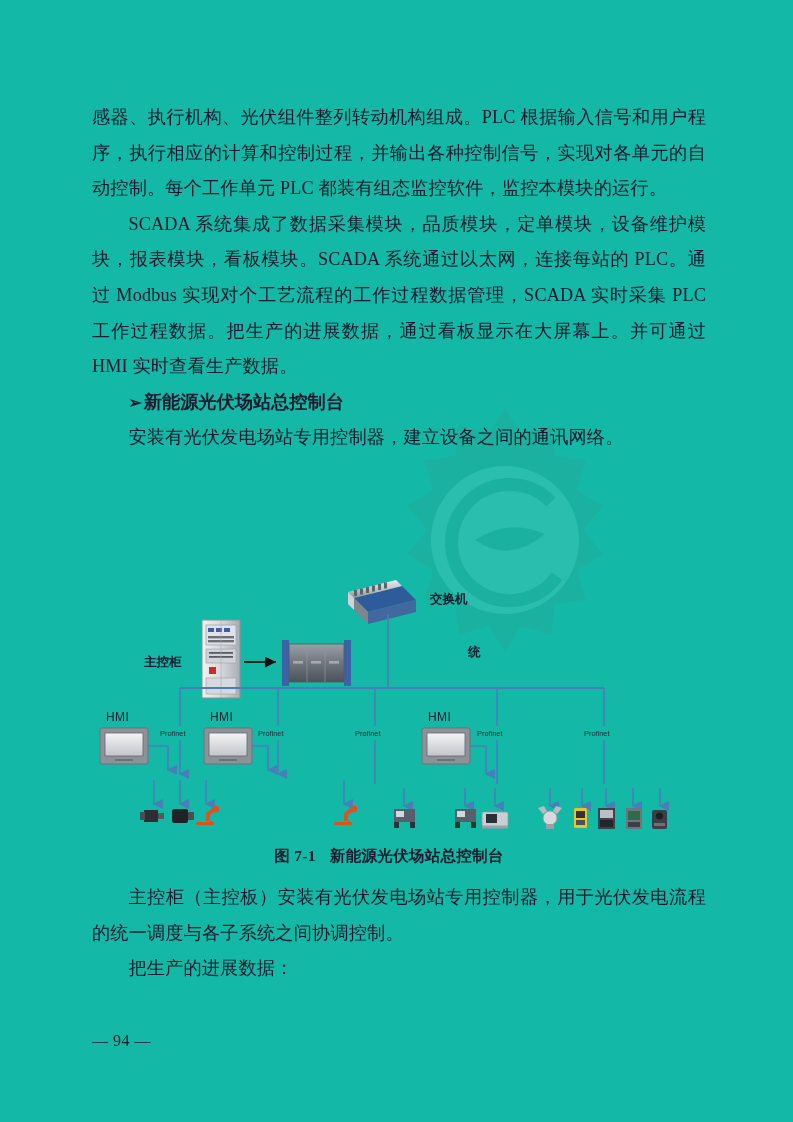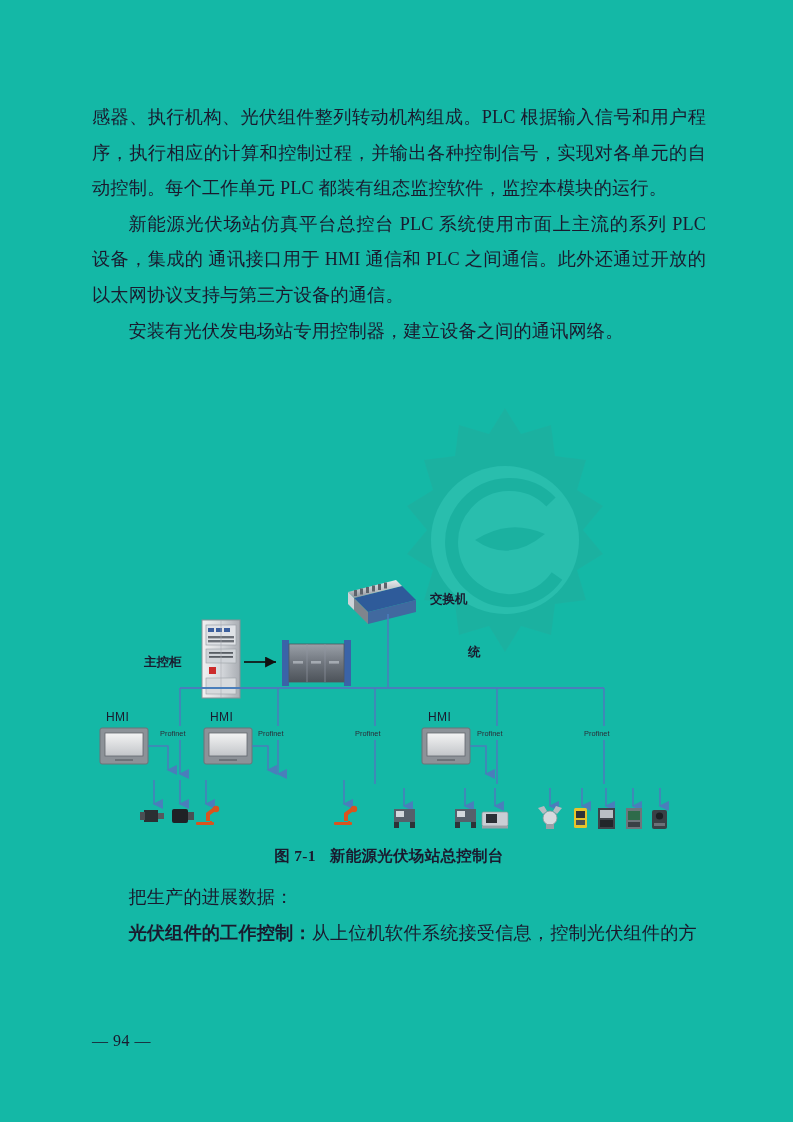--- a/index.html
+++ b/index.html
@@ -121,21 +121,22 @@
       </g>
       <g fill="none" stroke="#6d6d6d" stroke-width="13">
         <path d="M196 112 a58 58 0 1 0 6 74"></path>
       </g>
       <path d="M120 150 q34 -22 70 -6 q-36 30 -70 6z" fill="#6d6d6d"></path>
     </svg>
   </div>
 
   <div class="body-text">
     <p class="para">感器、执行机构、光伏组件整列转动机构组成。PLC 根据输入信号和用户程序，执行相应的计算和控制过程，并输出各种控制信号，实现对各单元的自动控制。每个工作单元 PLC 都装有组态监控软件，监控本模块的运行。</p>
-    <p class="para indent">新能源光伏场站仿真平台总控台 PLC 系统使用市面上主流的系列 PLC 设备，集成的 通讯接口用于 HMI 通信和 PLC 之间通信。此外还通过开放的以太网协议支持与第三方设备的通信。</p>
+    <p class="para indent">SCADA 系统集成了数据采集模块，品质模块，定单模块，设备维护模块，报表模块，看板模块。SCADA 系统通过以太网，连接每站的 PLC。通过 Modbus 实现对个工艺流程的工作过程数据管理，SCADA 实时采集 PLC 工作过程数据。把生产的进展数据，通过看板显示在大屏幕上。并可通过 HMI 实时查看生产数据。</p>
+    <p class="heading"><span class="arrow-bullet">➢</span><span>新能源光伏场站总控制台</span></p>
     <p class="para indent">安装有光伏发电场站专用控制器，建立设备之间的通讯网络。</p>
   </div>
 
   <div class="figure">
     <svg width="614" height="265" viewBox="0 0 614 265">
       <defs>
         <linearGradient id="gCab" x1="0" y1="0" x2="1" y2="0">
           <stop offset="0" stop-color="#f2f2f2"></stop>
             <stop offset="0.5" stop-color="#d5d8dc"></stop>
             <stop offset="1" stop-color="#a9adb3"></stop>
@@ -353,19 +354,19 @@
       </g>
       <line x1="578" y1="210" x2="578" y2="228" stroke="#4a7ebb" stroke-width="1.6" marker-end="url(#arrBlue)"></line>
     </svg>
 
     <div class="fig-caption">
       <span>图 7-1</span><span class="gap"></span><span>新能源光伏场站总控制台</span>
     </div>
   </div>
 
   <div class="body-text-2">
+    <p class="para indent">主控柜（主控板）安装有光伏发电场站专用控制器，用于光伏发电流程的统一调度与各子系统之间协调控制。</p>
     <p class="para indent">把生产的进展数据：</p>
-    <p class="para indent"><span class="bold-lead">光伏组件的工作控制：</span><span>从上位机软件系统接受信息，控制光伏组件的方</span></p>
   </div>
 
   <div class="footer">— 94 —</div>
 
 </div>
 
 </body></html>

